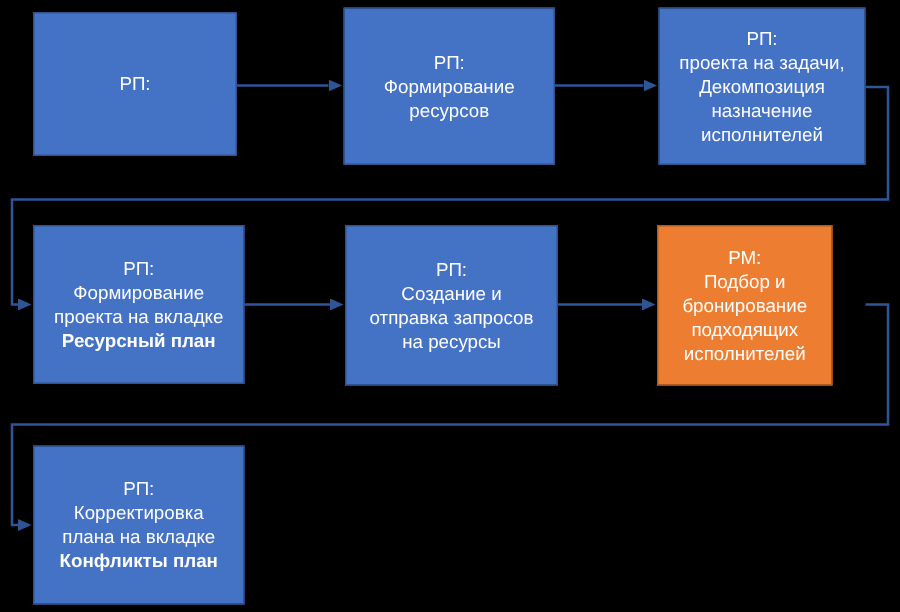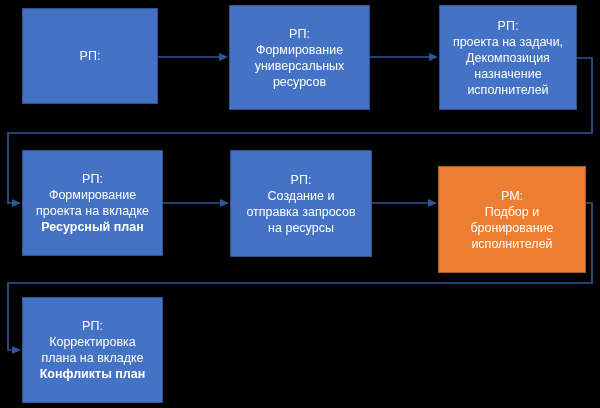--- a/index.html
+++ b/index.html
@@ -19,21 +19,21 @@
   .line { white-space:nowrap; }
   .line.bold { font-weight:700; }
   svg.connectors { position:absolute; left:0; top:0; width:600px; height:408px; pointer-events:none; }
   .connector { fill:none; stroke:var(--connector,#2E5697); stroke-width:1.7; }
   
   .b0 { left:22px;  top:8px;   width:136px; height:96px;  }
   .b1 { left:229px; top:5px;   width:141px; height:105px; }
   .b2 { left:439px; top:5px;   width:138px; height:105px; }
   .b3 { left:22px;  top:150px; width:141px; height:106px; }
   .b4 { left:230px; top:150px; width:142px; height:107px; }
-  .b5 { left:438px; top:166px; width:148px; height:107px; }
+  .b5 { left:438px; top:150px; width:117px; height:107px; }
   .b6 { left:22px;  top:297px; width:141px; height:106px; }
 </style>
 </head>
 <body>
 
 <div class="canvas">
 
   <svg class="connectors" viewBox="0 0 600 408">
     <defs>
       <marker id="arrow" markerWidth="9" markerHeight="8" refX="0" refY="4" orient="auto" markerUnits="userSpaceOnUse">
@@ -48,21 +48,20 @@
     <path class="connector" d="M577 203 L592 203 L592 283 L8 283 L8 350 L12 350" marker-end="url(#arrow)"></path>
   </svg>
 
   <div class="box blue b0">
     <div class="line">РП:</div>
   </div>
 
   <div class="box blue b1">
     <div class="line">РП:</div>
     <div class="line">Формирование</div>
-    <div class="line">универсальных</div>
     <div class="line">ресурсов</div>
   </div>
 
   <div class="box blue b2">
     <div class="line">РП:</div>
     <div class="line">проекта на задачи,</div>
     <div class="line">Декомпозиция</div>
     <div class="line">назначение</div>
     <div class="line">исполнителей</div>
   </div>
@@ -78,20 +77,21 @@
     <div class="line">РП:</div>
     <div class="line">Создание и</div>
     <div class="line">отправка запросов</div>
     <div class="line">на ресурсы</div>
   </div>
 
   <div class="box orange b5">
     <div class="line">РМ:</div>
     <div class="line">Подбор и</div>
     <div class="line">бронирование</div>
+    <div class="line">подходящих</div>
     <div class="line">исполнителей</div>
   </div>
 
   <div class="box blue b6">
     <div class="line">РП:</div>
     <div class="line">Корректировка</div>
     <div class="line">плана на вкладке</div>
     <div class="line bold">Конфликты план</div>
   </div>
 

